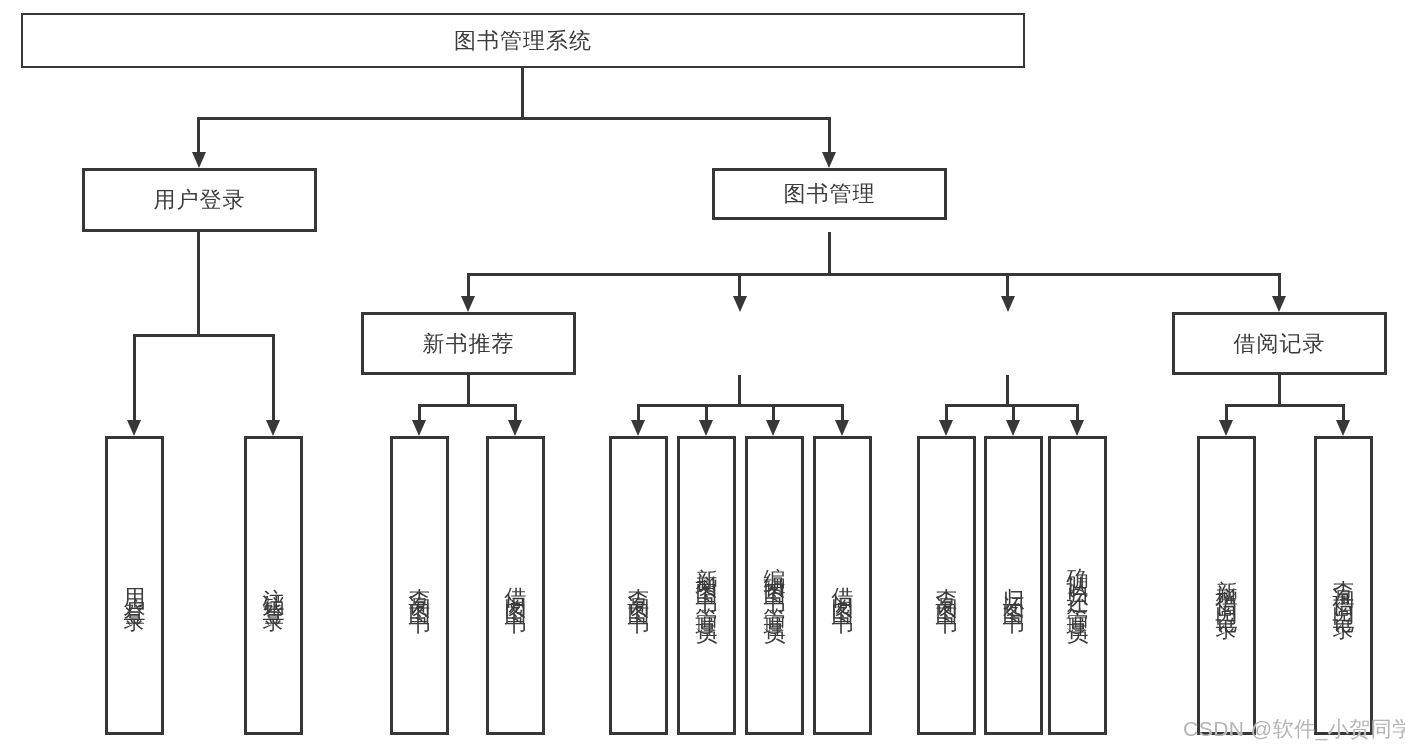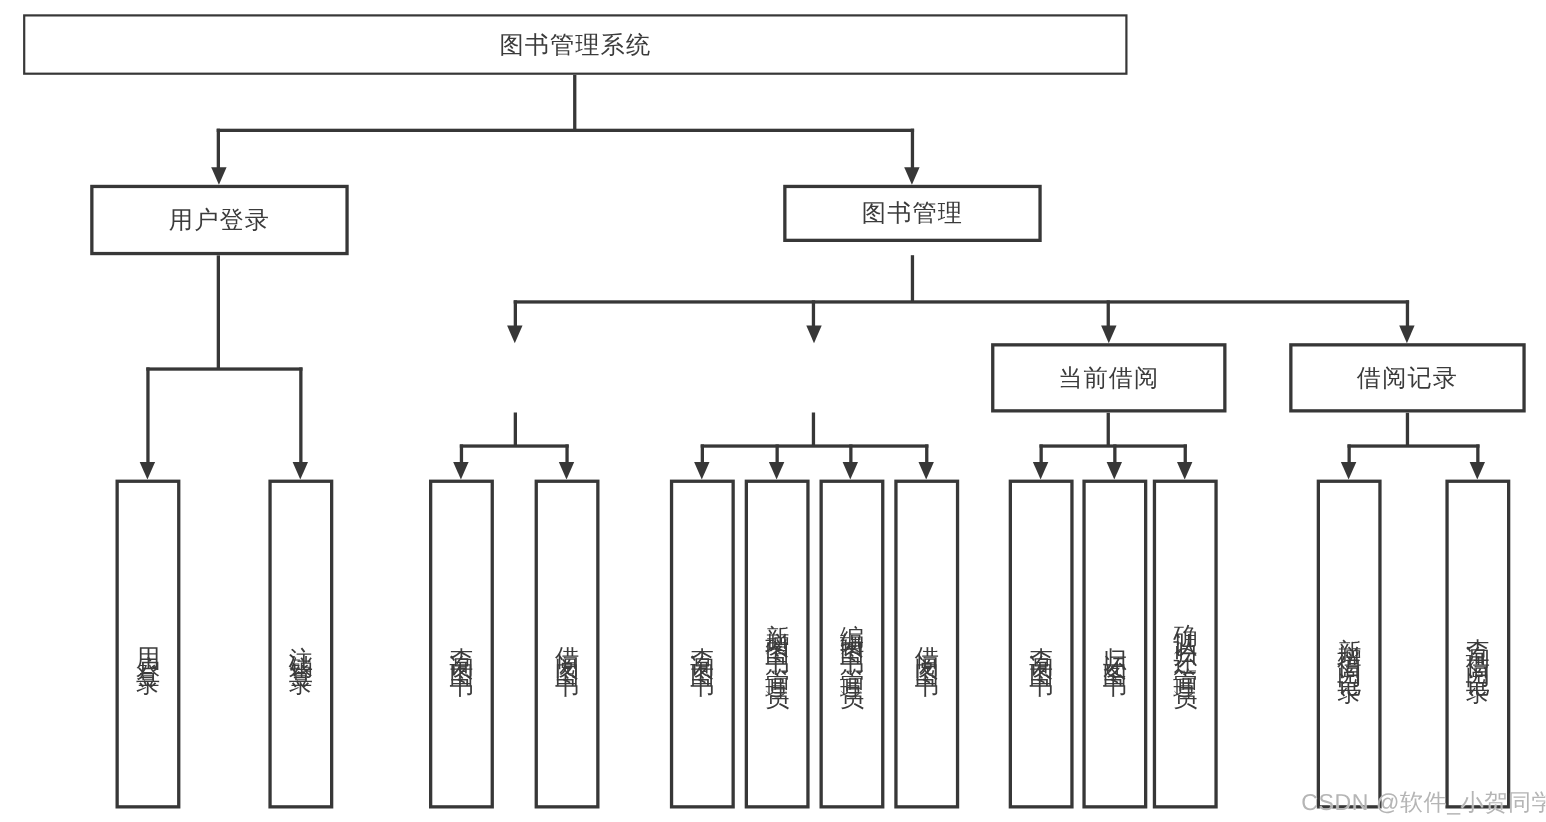--- a/index.html
+++ b/index.html
@@ -139,23 +139,23 @@
     <div class="vline" style="left:1342px; top:404px; height:19px;"></div>
     <div class="arrow" style="left:1336px; top:420px;"></div>
   </div>
 
   <div class="box root" style="left:21px; top:13px; width:1004px; height:55px;">图书管理系统</div>
 
   <div class="box" style="left:82px; top:168px; width:235px; height:64px;">用户登录</div>
 
   <div class="box" style="left:712px; top:168px; width:235px; height:52px;">图书管理</div>
 
-
-
-  <div class="box" style="left:901px; top:312px; width:214px; height:63px;">当前借阅</div>
+  <div class="box" style="left:361px; top:312px; width:215px; height:63px;">新书推荐</div>
+
+
 
   <div class="box" style="left:1172px; top:312px; width:215px; height:63px;">借阅记录</div>
 
   <div class="leaf" style="left:105px;">
     <span class="vtext">用户登录</span>
   </div>
   <div class="leaf" style="left:244px;">
     <span class="vtext">注销登录</span>
   </div>
 

